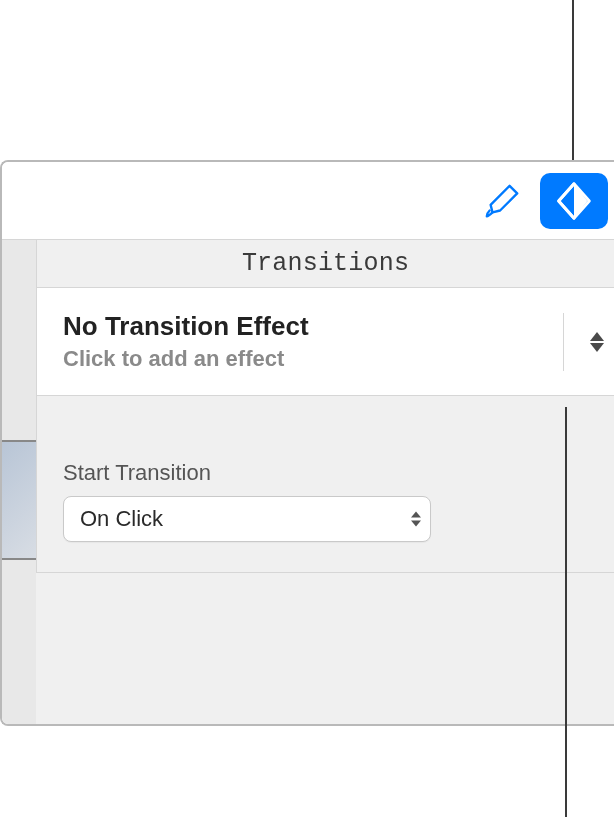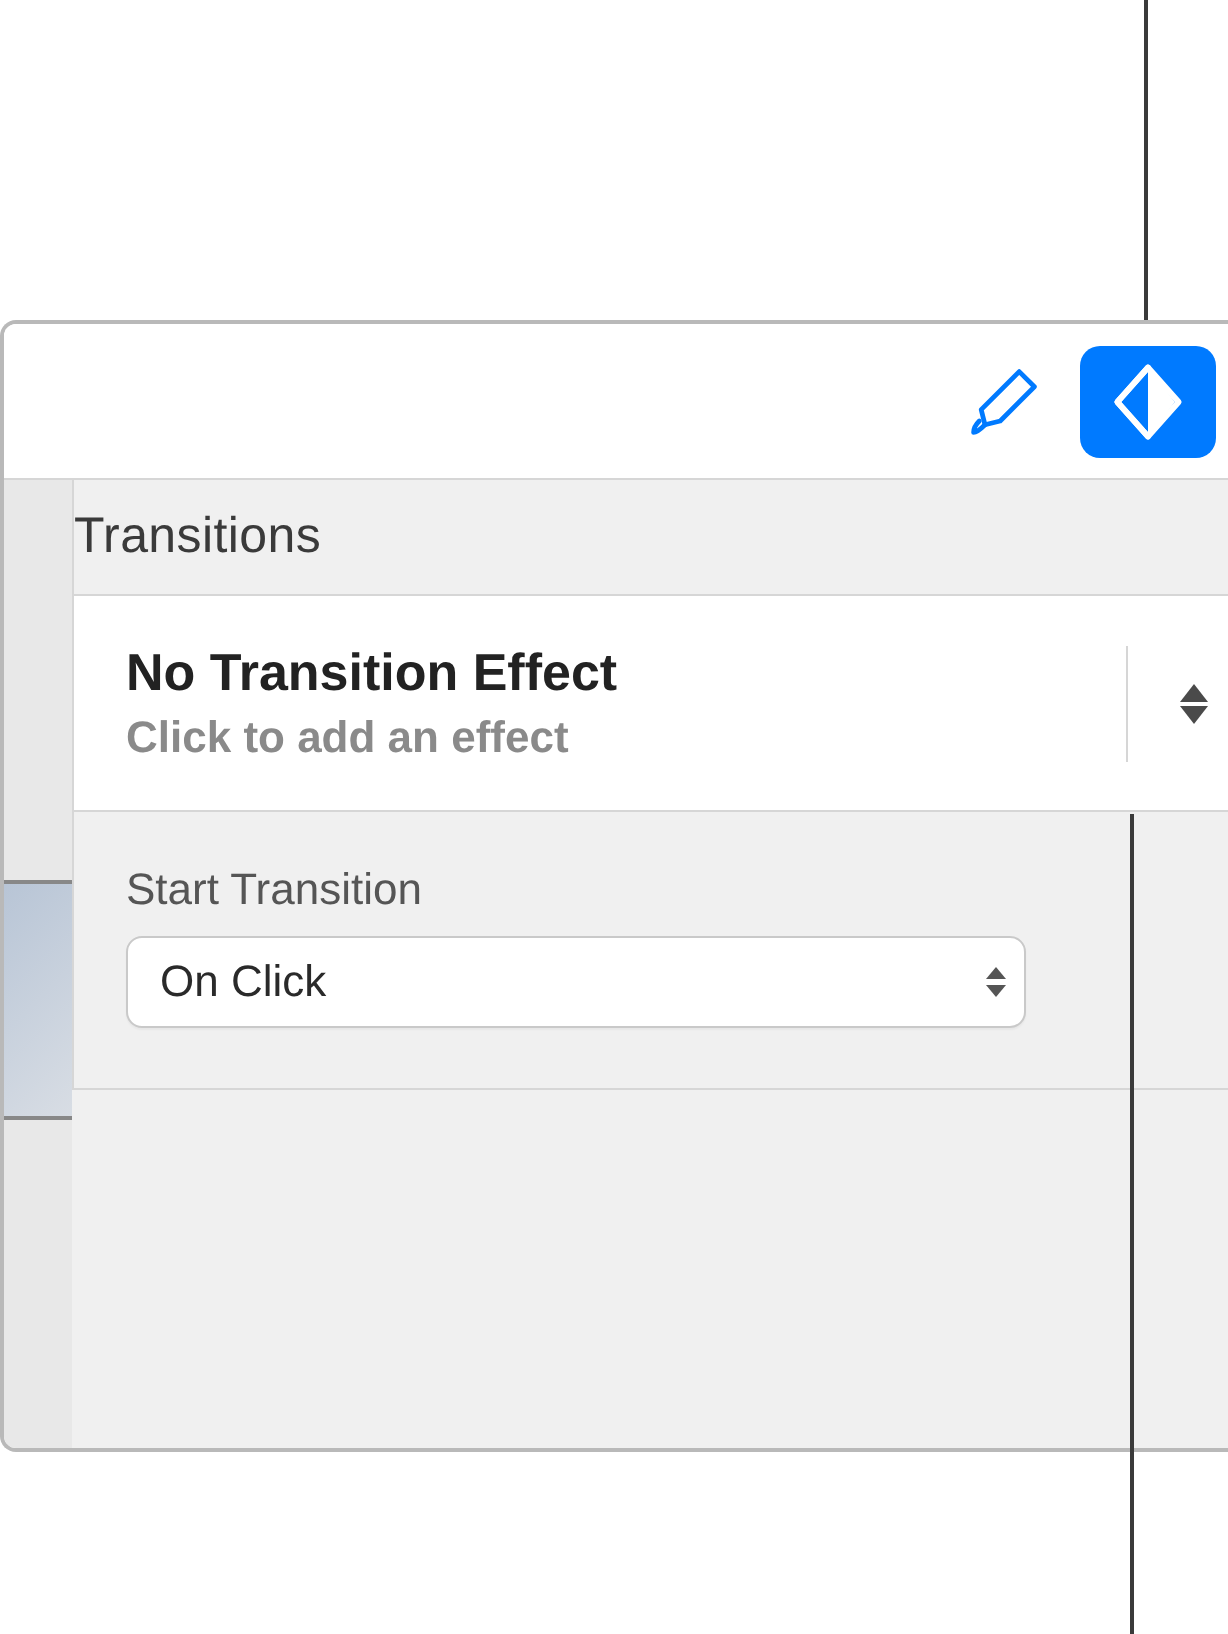--- a/index.html
+++ b/index.html
@@ -73,26 +73,28 @@
       position: absolute;
       left: 34px;
       top: 78px;
       right: 0;
       bottom: 0;
       background: #f0f0f0;
       display: flex;
       flex-direction: column;
     }
     .panel-header {
-      height: 58px;
-      display: flex;
-      align-items: center;
+      height: 48px;
+      display: flex;
+      align-items: center;
+      justify-content: center;
       border-bottom: 1px solid #d6d6d6;
       border-left: 1px solid #d6d6d6;
       background: #f0f0f0;
+      font-family: Liberation Mono, monospace;
     }
     .panel-header-text {
       font-size: 25px;
       font-weight: 400;
       color: #3a3a3a;
       letter-spacing: 0.2px;
     }
     .effect-row {
       background: #ffffff;
       border-bottom: 1px solid #d6d6d6;
@@ -148,24 +150,25 @@
       background: #f0f0f0;
       border-left: 1px solid #d6d6d6;
       padding: 26px 26px 30px 26px;
       border-bottom: 1px solid #d6d6d6;
     }
     .section-label {
       font-size: 22px;
       font-weight: 400;
       color: #555;
       margin-bottom: 10px;
+      margin-top: 38px;
     }
     .select-wrap {
       position: relative;
-      width: 450px;
+      width: 368px;
       max-width: 100%;
     }
     .select {
       width: 100%;
       height: 46px;
       background: #ffffff;
       border: 1px solid #c9c9c9;
       border-radius: 8px;
       box-shadow: 0 1px 1px rgba(0,0,0,0.04);
       display: flex;

